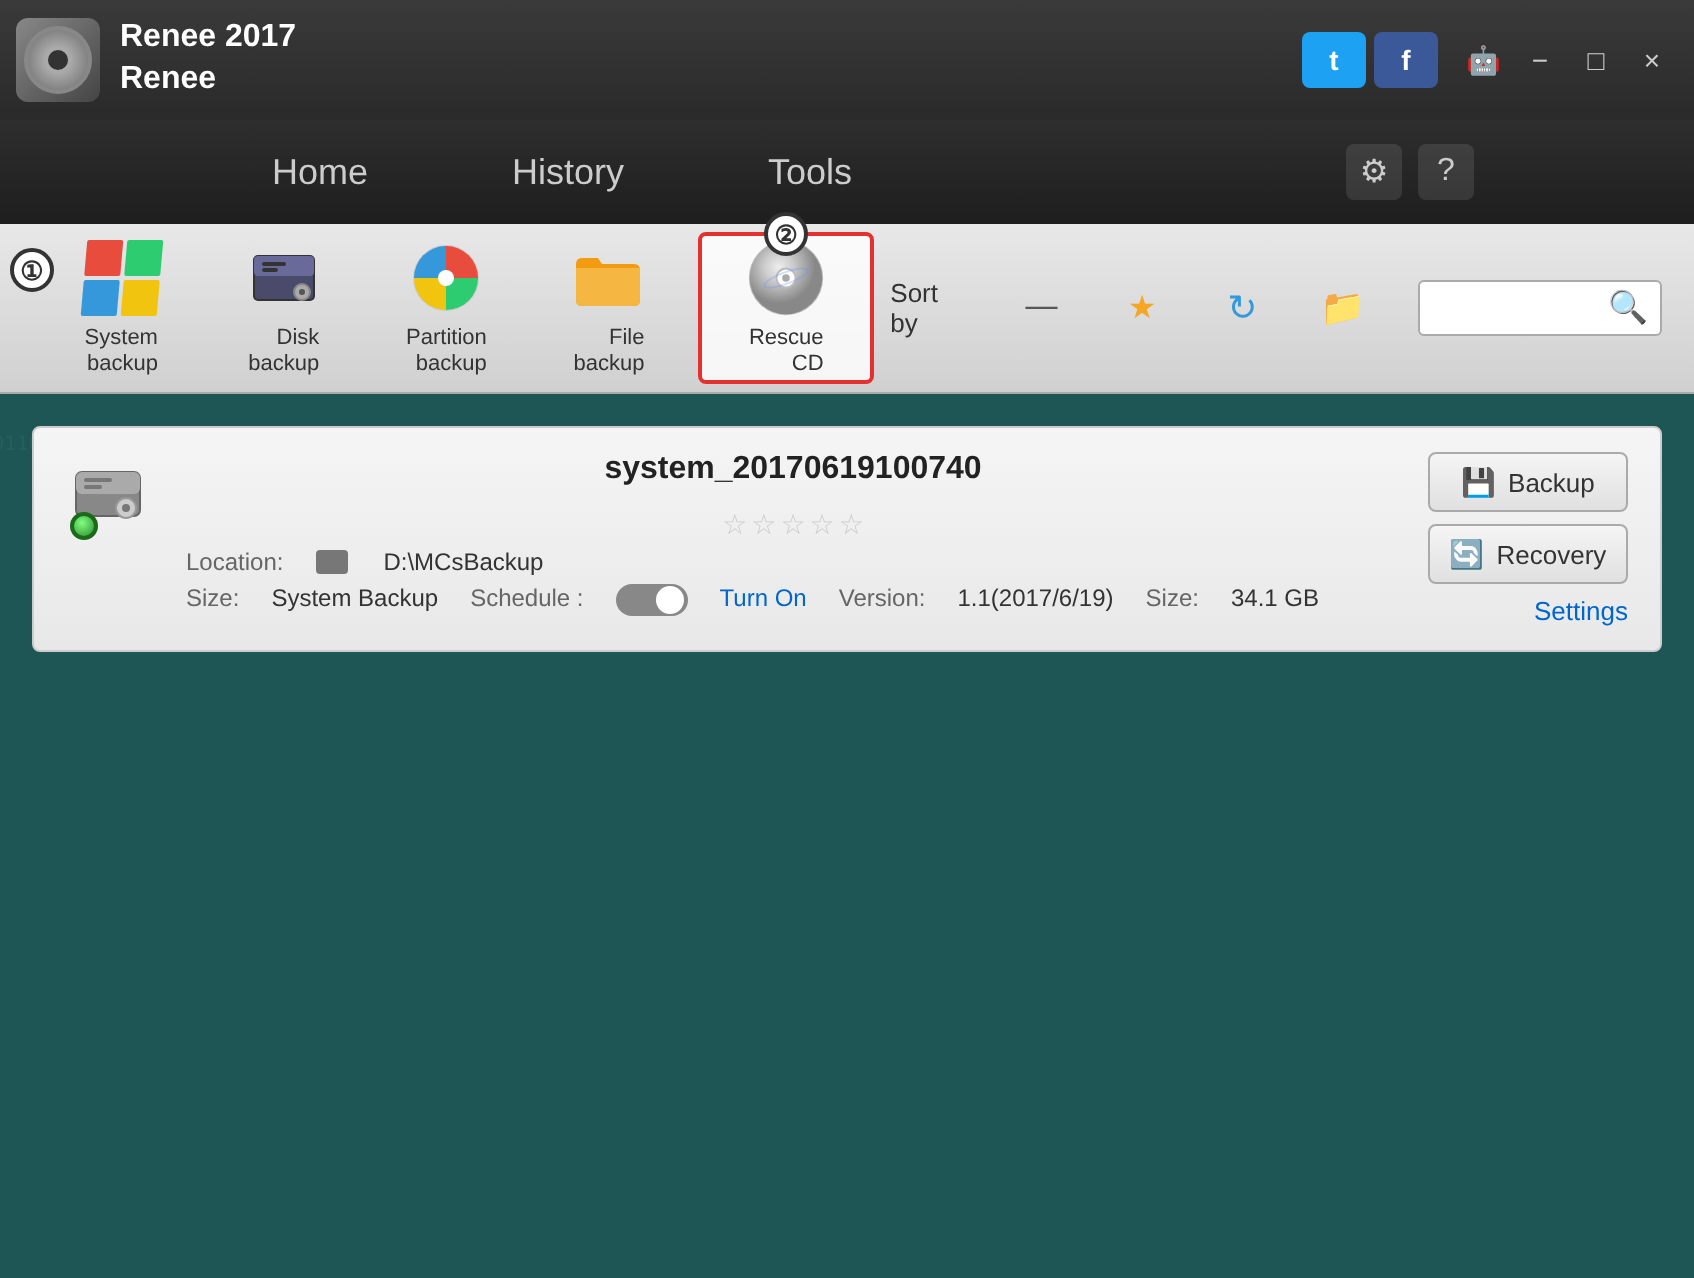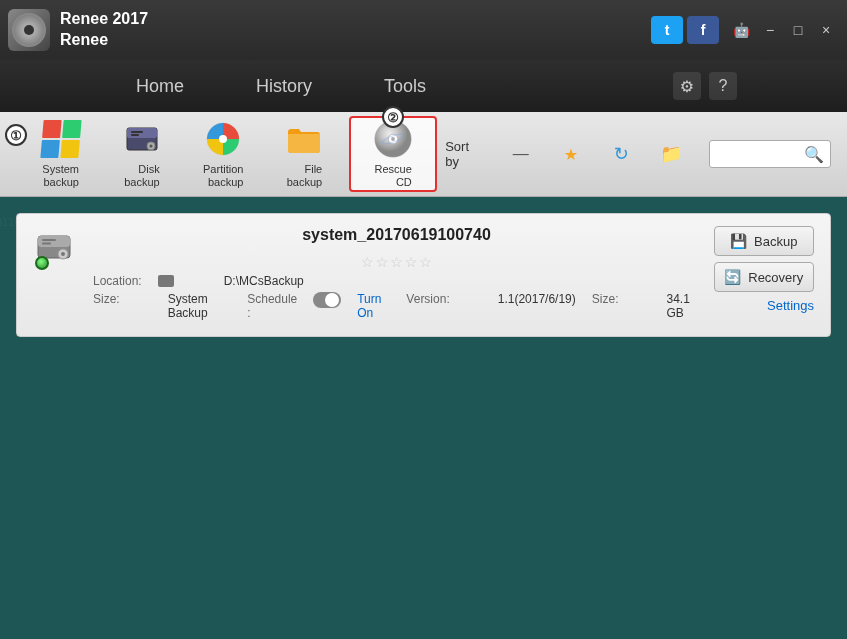--- a/index.html
+++ b/index.html
@@ -354,21 +354,20 @@
     }
 
     .meta-label {
       color: #666;
       font-size: 12px;
     }
 
     .meta-value {
       color: #333;
       font-size: 12px;
-      margin-left: 32px;
     }
 
     .toggle-track {
       display: inline-flex;
       align-items: center;
       background: #888;
       border-radius: 10px;
       width: 36px;
       height: 16px;
       padding: 1px;

